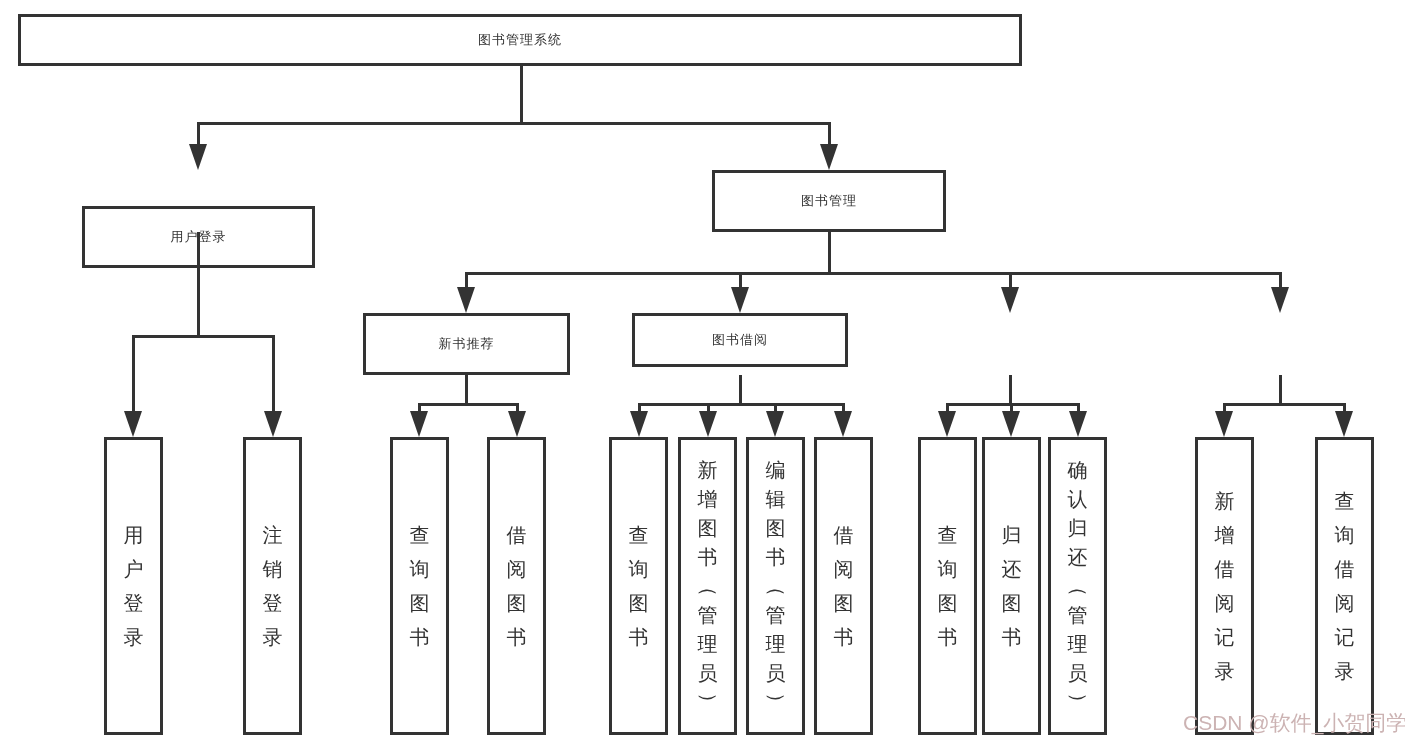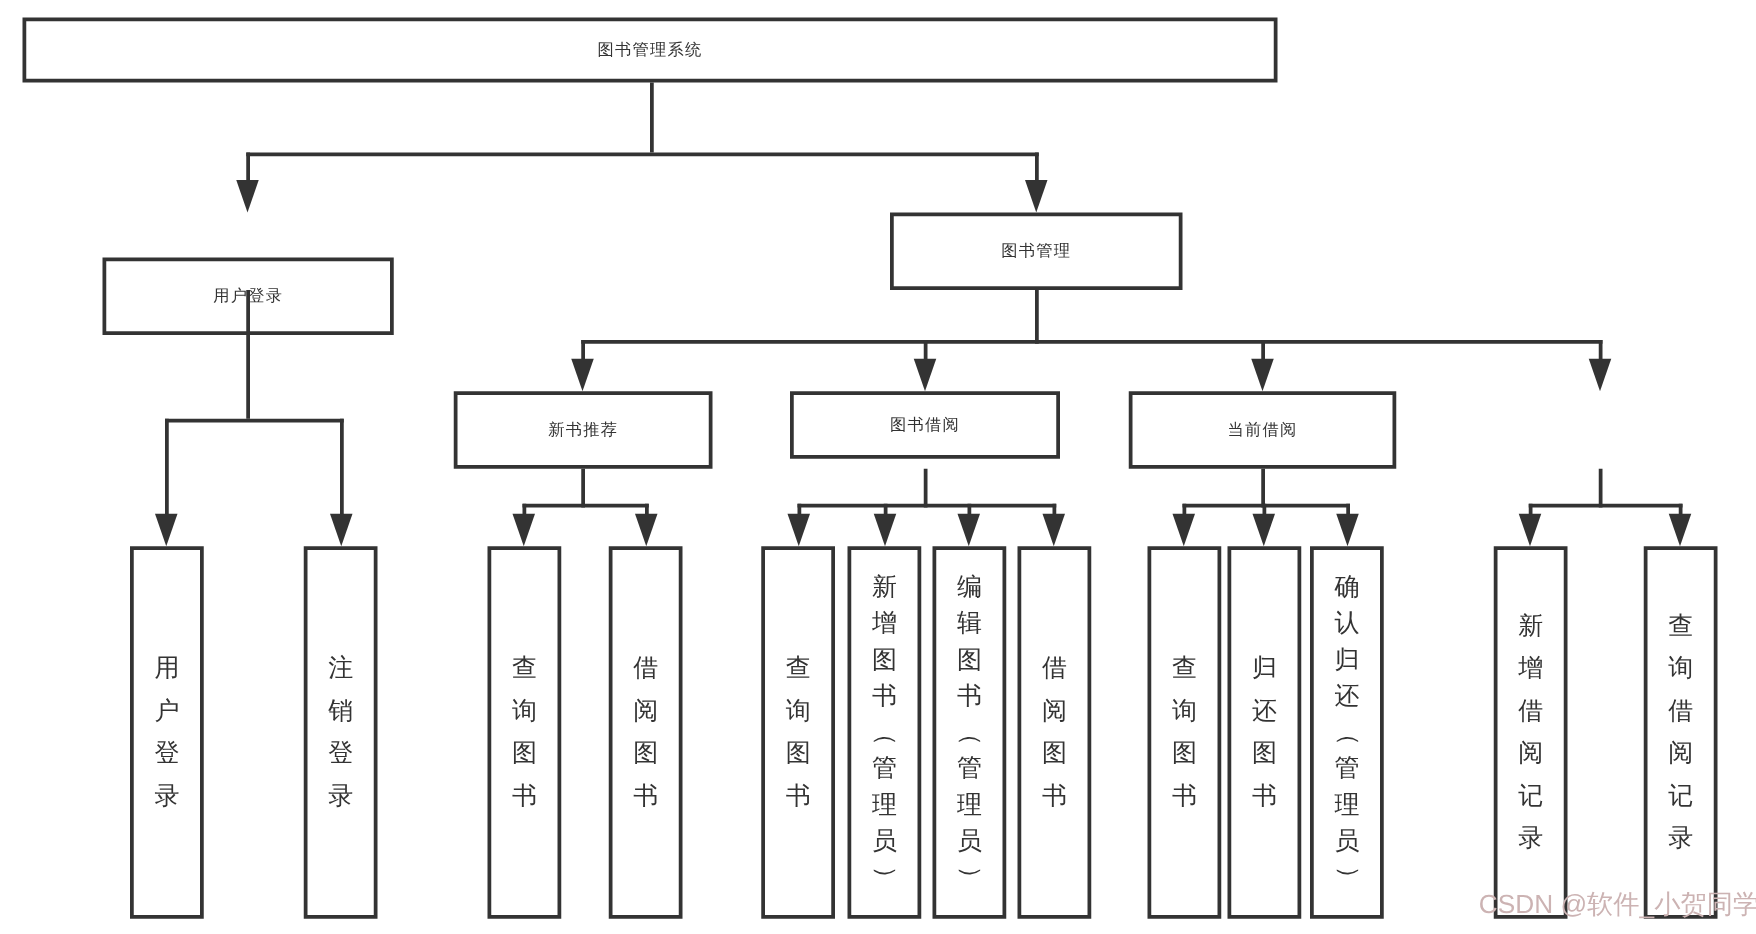--- a/index.html
+++ b/index.html
@@ -128,23 +128,20 @@
   <div class="vl" style="left:1009px;top:272px;height:20px;"></div>
   <div class="ar" style="left:1001px;top:287px;"></div>
   <div class="vl" style="left:1279px;top:272px;height:20px;"></div>
   <div class="ar" style="left:1271px;top:287px;"></div>
 
   <div class="box h-box" style="left:363px;top:313px;width:207px;height:62px;">
     <span>新书推荐</span>
   </div>
   <div class="box h-box" style="left:632px;top:313px;width:216px;height:54px;">
     <span>图书借阅</span>
-  </div>
-  <div class="box h-box" style="left:903px;top:313px;width:214px;height:62px;">
-    <span>当前借阅</span>
   </div>
 
   <div class="vl" style="left:465px;top:375px;height:31px;"></div>
   <div class="hl" style="left:418px;top:403px;width:101px;"></div>
   <div class="vl" style="left:418px;top:403px;height:12px;"></div>
   <div class="ar" style="left:410px;top:411px;"></div>
   <div class="vl" style="left:516px;top:403px;height:12px;"></div>
   <div class="ar" style="left:508px;top:411px;"></div>
 
   <div class="vl" style="left:739px;top:375px;height:31px;"></div>

